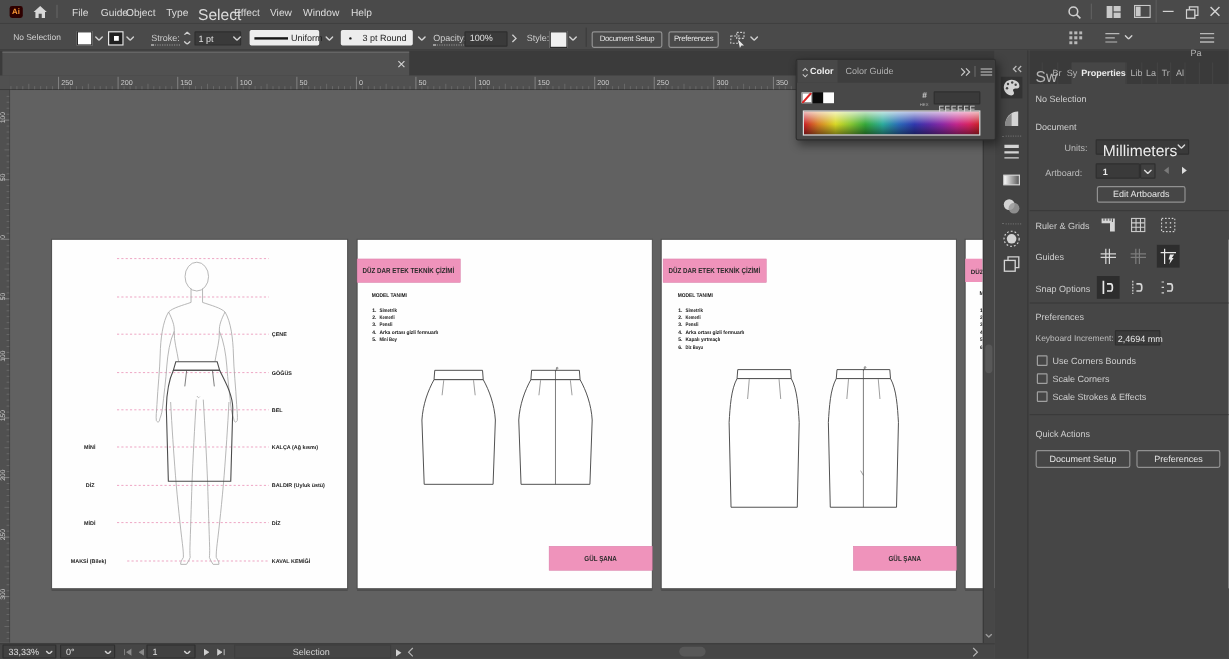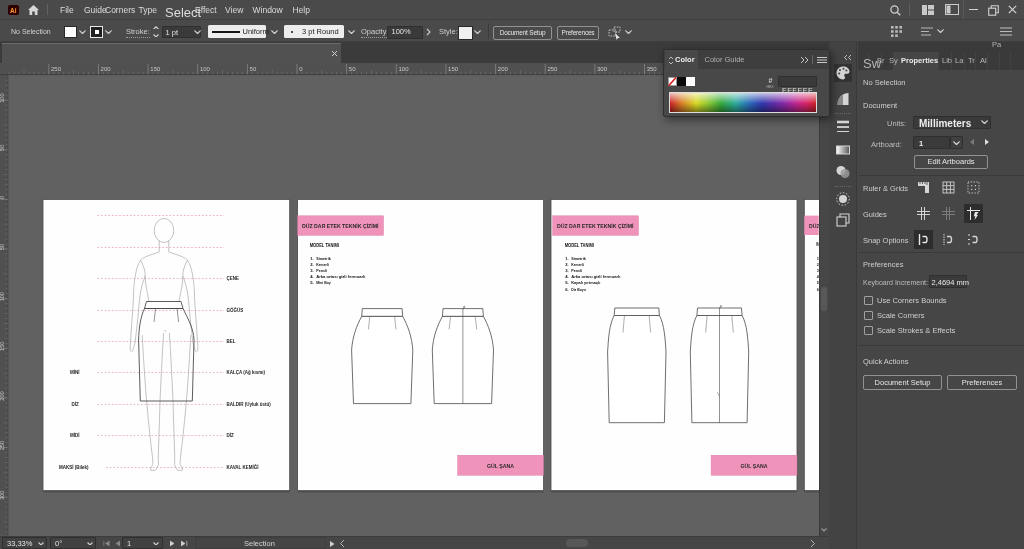--- a/index.html
+++ b/index.html
@@ -418,21 +418,21 @@
       <line x1="5.5" y1="532.0" x2="7.7" y2="532.0" stroke="#7f7f7f" stroke-width="0.45"></line>
     </svg>
 <div class="ab" style="left:0;top:0;width:1024px;height:19px;background:#4a4a4a"></div>
     <div class="ab" style="left:8px;top:4.5px;width:10.5px;height:10.5px;background:#2e0000;border-radius:2px;color:#ff9a33;font-size:6.5px;font-weight:bold;text-align:center;line-height:11px">Ai</div>
     <svg class="ab" style="left:27px;top:4px" width="13" height="12">
       <path d="M6.5 1 L12 6 L10.5 6 L10.5 11 L7.8 11 L7.8 7.5 L5.2 7.5 L5.2 11 L2.5 11 L2.5 6 L1 6 Z" fill="#d8d8d8"></path>
     </svg>
     <div class="ab" style="left:47px;top:4px;width:1px;height:11px;background:#626262"></div>
     <div class="txt" style="left:60px;top:5px;font-size:8.5px;color:#dcdcdc">File</div>
     <div class="txt" style="left:84px;top:5px;font-size:8.5px;color:#dcdcdc">Guide</div>
-    <div class="txt" style="left:105px;top:5px;font-size:8.5px;color:#dcdcdc">Corners</div>
+    <div class="txt" style="left:105px;top:5px;font-size:8.5px;color:#dcdcdc">Object</div>
     <div class="txt" style="left:138.5px;top:5px;font-size:8.5px;color:#dcdcdc">Type</div>
     <div class="txt" style="left:165px;top:5px;font-size:13px;color:#dcdcdc">Select</div>
     <div class="txt" style="left:195px;top:5px;font-size:8.5px;color:#dcdcdc">Effect</div>
     <div class="txt" style="left:225px;top:5px;font-size:8.5px;color:#dcdcdc">View</div>
     <div class="txt" style="left:252.5px;top:5px;font-size:8.5px;color:#dcdcdc">Window</div>
     <div class="txt" style="left:292.5px;top:5px;font-size:8.5px;color:#dcdcdc">Help</div>
     <svg class="ab" style="left:889px;top:4px" width="13" height="13">
       <circle cx="5.5" cy="5.5" r="3.6" fill="none" stroke="#cfcfcf" stroke-width="1.3"></circle>
       <line x1="8.2" y1="8.2" x2="11.3" y2="11.3" stroke="#cfcfcf" stroke-width="1.3"></line>
     </svg>
@@ -617,21 +617,21 @@
     <div class="txt" style="left:901px;top:55.5px;font-size:7.5px;font-weight:bold;color:#ececec">Properties</div>
     <div class="txt" style="left:942px;top:56px;font-size:7.5px;color:#b5b5b5;width:10px;overflow:hidden">Lib</div>
     <div class="txt" style="left:955px;top:56px;font-size:7.5px;color:#b5b5b5;width:10px;overflow:hidden">La</div>
     <div class="txt" style="left:968px;top:56px;font-size:7.5px;color:#b5b5b5;width:10px;overflow:hidden">Tr</div>
     <div class="txt" style="left:980px;top:56px;font-size:7.5px;color:#b5b5b5;width:10px;overflow:hidden">Al</div>
     <div class="txt" style="left:992px;top:40px;font-size:7.5px;color:#b5b5b5;width:10px;overflow:hidden">Pa</div>
     <div class="txt" style="left:863px;top:78px;font-size:7.5px;color:#cfcfcf">No Selection</div>
     <div class="txt" style="left:863px;top:101px;font-size:7.5px;color:#cfcfcf">Document</div>
     <div class="txt" style="left:887px;top:118.5px;font-size:7.5px;color:#bdbdbd">Units:</div>
     <div class="fld" style="left:913px;top:116px;width:78px;height:12.5px"></div>
-    <div class="txt" style="left:919px;top:118px;font-size:10px;font-weight:bold;color:#ededed">Millimeters</div>
+    <div class="txt" style="left:919px;top:118px;font-size:13px;font-weight:normal;color:#ededed">Millimeters</div>
     <svg style="position:absolute;left:981px;top:120px" width="7" height="4.3">
       <path d="M0.8 0.8 L3.5 3.54 L6.2 0.8" stroke="#d8d8d8" stroke-width="1.2" fill="none" stroke-linecap="round" stroke-linejoin="round"></path>
     </svg>
     <div class="txt" style="left:871px;top:139.5px;font-size:7.5px;color:#bdbdbd">Artboard:</div>
     <div class="fld" style="left:913px;top:135.5px;width:37px;height:13px"></div>
     <div class="fld" style="left:950px;top:135.5px;width:12.5px;height:13px;background:#404040"></div>
     <div class="txt" style="left:919px;top:139px;font-size:7.5px;font-weight:bold;color:#ededed">1</div>
     <svg style="position:absolute;left:953px;top:140.5px" width="7" height="4.3">
       <path d="M0.8 0.8 L3.5 3.54 L6.2 0.8" stroke="#d8d8d8" stroke-width="1.2" fill="none" stroke-linecap="round" stroke-linejoin="round"></path>
     </svg>

